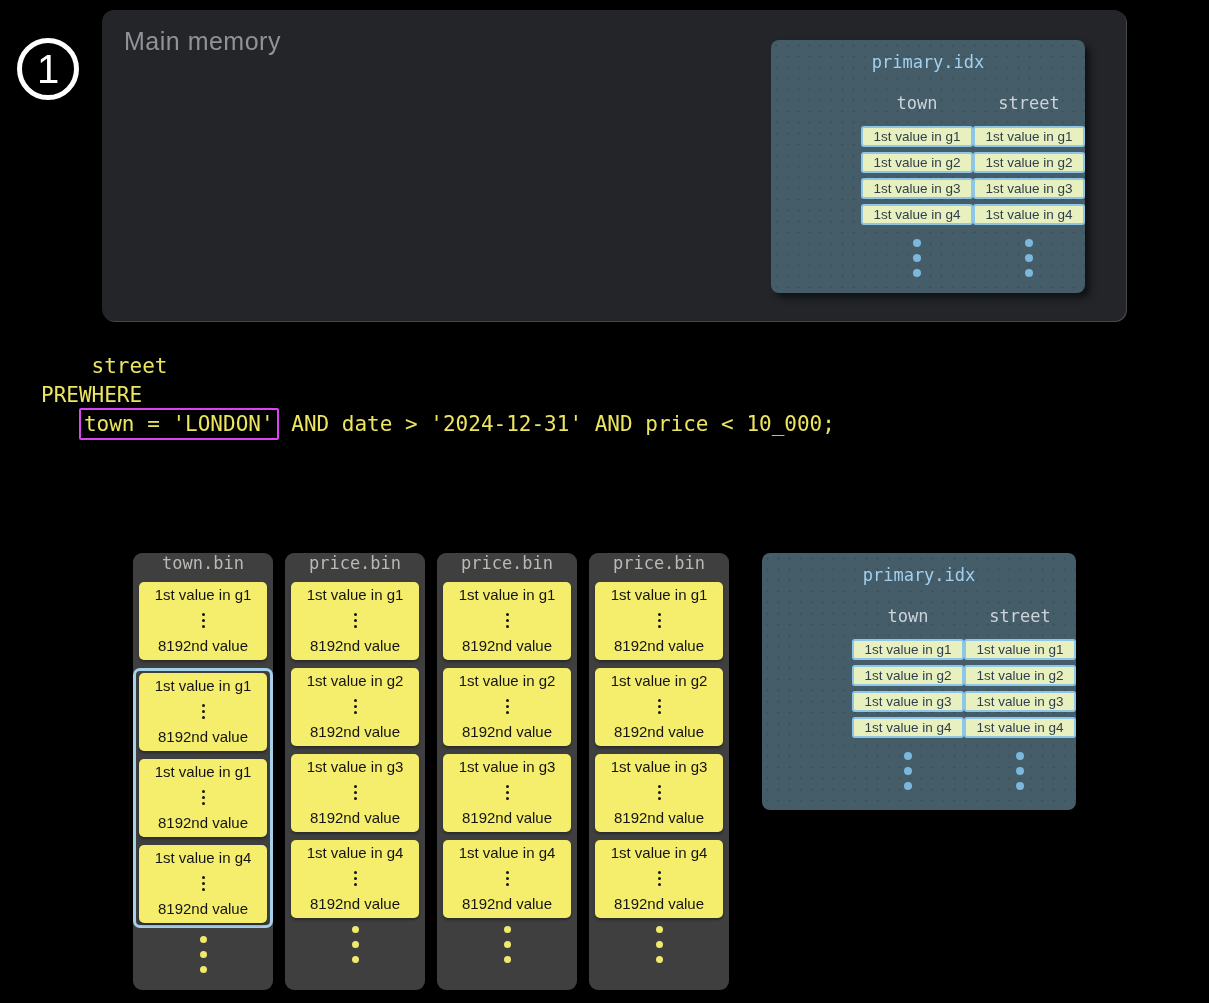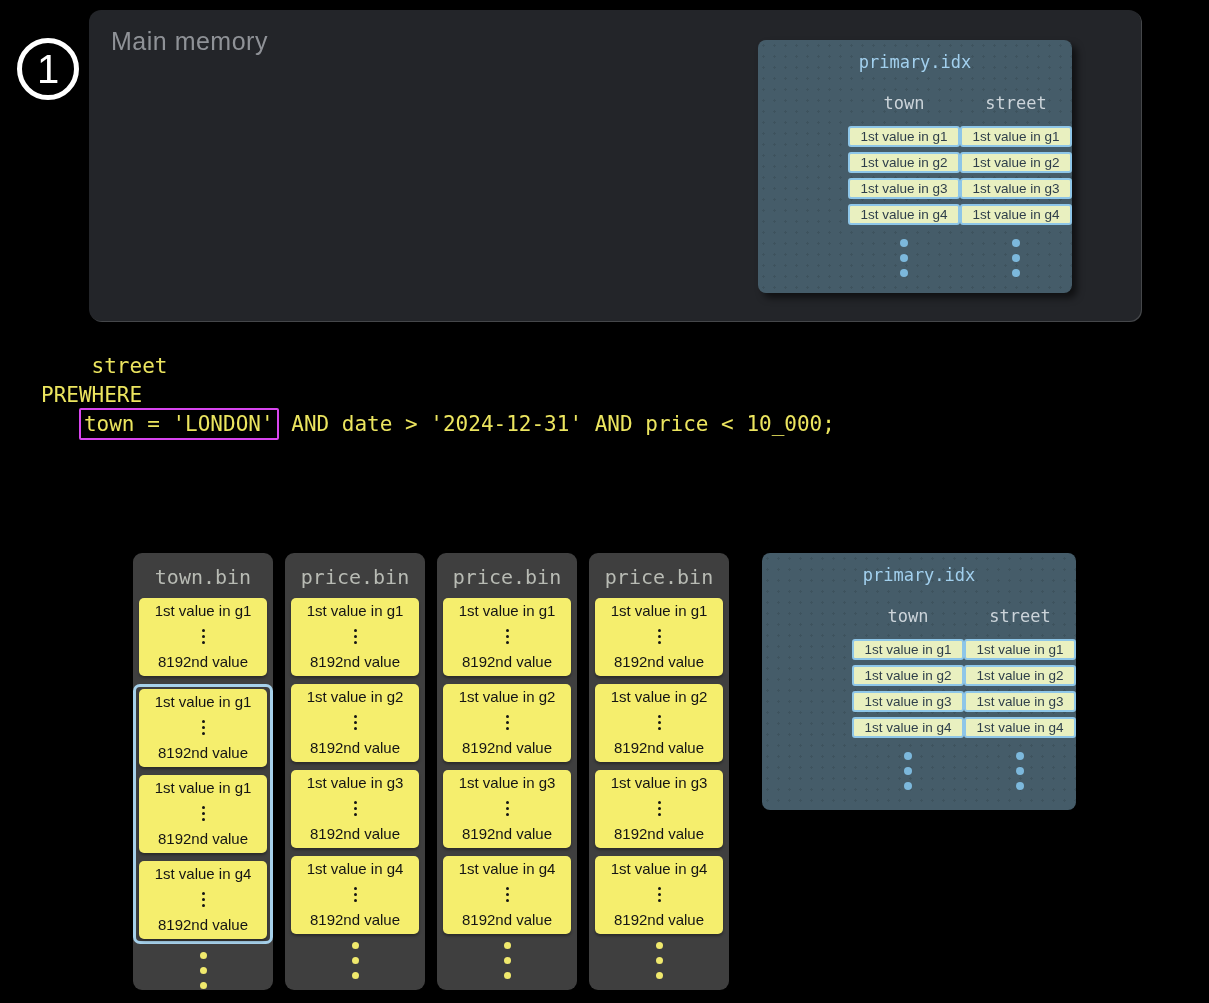--- a/index.html
+++ b/index.html
@@ -9,22 +9,22 @@
 
   .texture{background-image:radial-gradient(rgba(0,0,0,0.22) 1px, rgba(0,0,0,0) 1.4px);
            background-size:11px 11px;}
 
   
   .badge{position:absolute;left:17px;top:38px;width:52px;height:52px;border:5px solid #fff;
          border-radius:50%;color:#fff;display:flex;align-items:center;justify-content:center;
          font-size:40px;font-weight:300;}
 
   
-  .panel-mm{position:absolute;left:89px;top:10px;width:1024px;height:311px;background:#232529;
-            border-radius:12px;box-shadow:1px 1px 0 rgba(125,129,135,.55);padding-left:28px;}
+  .panel-mm{position:absolute;left:102px;top:10px;width:1024px;height:311px;background:#232529;
+            border-radius:12px;box-shadow:1px 1px 0 rgba(125,129,135,.55);}
   .mm-title{position:absolute;left:22px;top:17px;font-size:25px;color:#8f9297;letter-spacing:.5px;}
 
   
   .pidx{position:absolute;width:314px;background:#455c69;border-radius:8px;
         box-shadow:5px 5px 7px rgba(0,0,0,.55);
         background-image:radial-gradient(rgba(0,0,0,0.10) 1px, rgba(0,0,0,0) 1.4px);
         background-size:11px 11px;}
   #pidx-top{left:669px;top:30px;height:253px;}
   #pidx-bottom{left:762px;top:553px;height:257px;}
   .pidx-title{text-align:center;padding-top:12px;font-size:17px;color:#a2d0ee;}
@@ -38,21 +38,21 @@
   .bdot{width:8px;height:8px;border-radius:50%;background:#7cb8dc;margin:0 auto 7px;}
 
   
   #sql{position:absolute;left:41px;top:352px;font-size:21px;color:#ece55f;line-height:29px;
        white-space:pre;font-family:"DejaVu Sans Mono","Liberation Mono",monospace;}
   .hl-box{border:2px solid #d946ef;border-radius:2px;padding:2px 3px;}
 
   
   #bins{position:absolute;left:133px;top:553px;display:flex;gap:12px;}
   .bin-col{width:140px;height:437px;background:#3f3f3f;border-radius:9px;box-sizing:border-box;}
-  .bin-title{text-align:center;padding-top:12px;font-size:20px;color:#b8bbb4;}
+  .bin-title{text-align:center;padding-top:0;font-size:17px;color:#b8bbb4;}
   .gr-area{padding:0 6px;margin-top:9px;}
   .granule{background:#f5ee6d;border-radius:5px;height:78px;margin-bottom:8px;display:flex;
            flex-direction:column;align-items:center;justify-content:space-between;
            padding:4px 0 6px;box-sizing:border-box;color:#141414;font-size:15px;
            box-shadow:0 2px 3px rgba(0,0,0,.35);}
   .gr-dots .gdot{width:3px;height:3px;border-radius:50%;background:#141414;margin:3px auto;}
   .hl-wrap{margin:0 -6px 8px;border:3px solid #a6d1eb;border-radius:7px;padding:2px 3px;}
   .hl-wrap .granule:last-child{margin-bottom:0;}
   .col-dots{margin-top:6px;}
   .ydot{width:7px;height:7px;border-radius:50%;background:#f0e96d;margin:0 auto 8px;}

